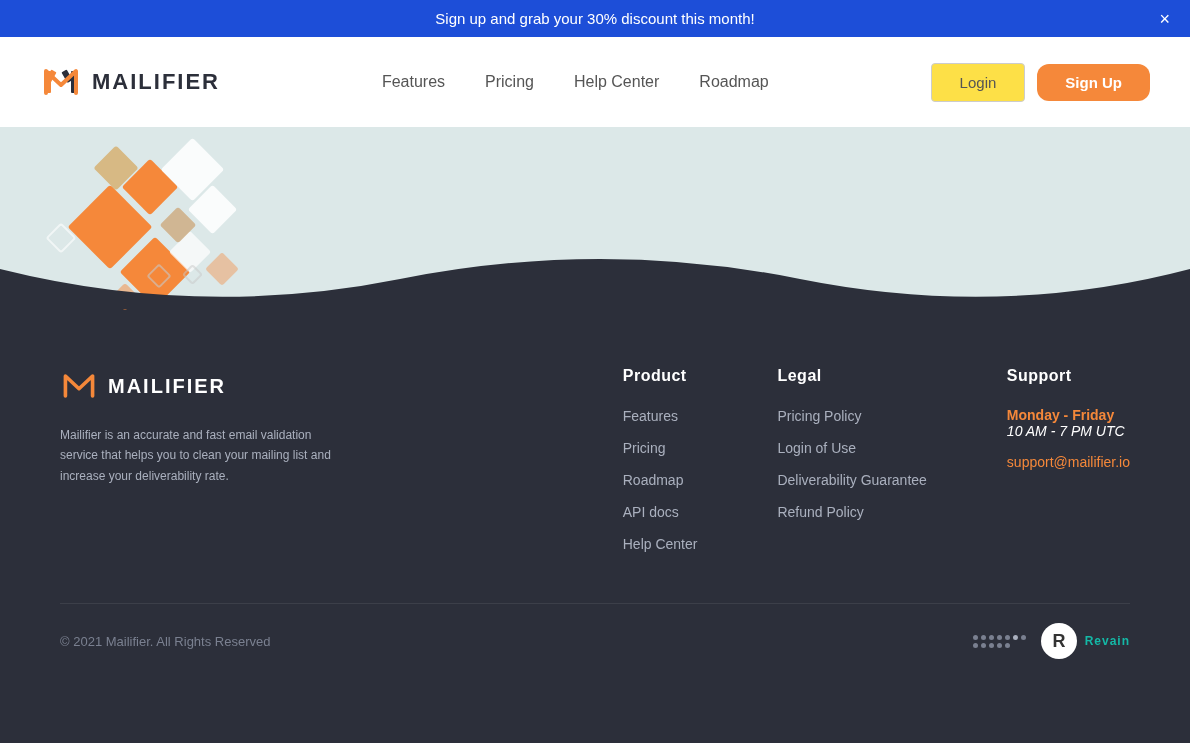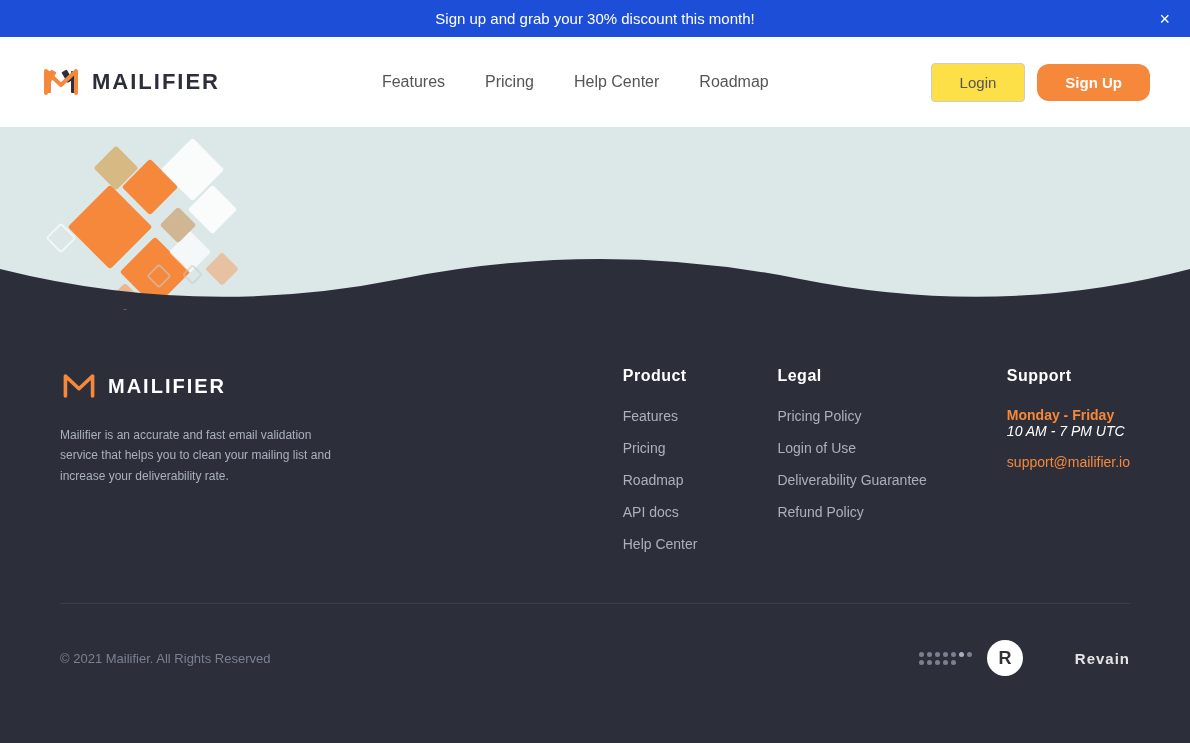--- a/index.html
+++ b/index.html
@@ -194,21 +194,21 @@
       font-style: italic;
     }
     .support-email {
       color: #f5883a;
       text-decoration: none;
       font-size: 14px;
     }
 
     .footer-bottom {
       border-top: 1px solid rgba(255,255,255,0.08);
-      padding-top: 36px;
+      padding-top: 19px;
       display: flex;
       align-items: center;
       justify-content: space-between;
     }
     .footer-copyright {
       color: #7a8090;
       font-size: 13px;
     }
 
     
@@ -224,25 +224,24 @@
       gap: 3px;
     }
     .rdot {
       width: 5px;
       height: 5px;
       border-radius: 50%;
       background: #7a8090;
     }
     .rdot.active { background: #aab0be; }
     .revain-text {
-      color: #e5e5e5;
-      font-size: 15px;
+      color: #14b8a6;
+      font-size: 12px;
       font-weight: 600;
       letter-spacing: 1px;
-      margin-left: 44px;
     }
   </style>
 </head>
 <body>
 
 <div class="top-banner">
   <span>Sign up and grab your 30% discount this month!</span>
   <button class="close-btn">×</button>
 </div>
 

